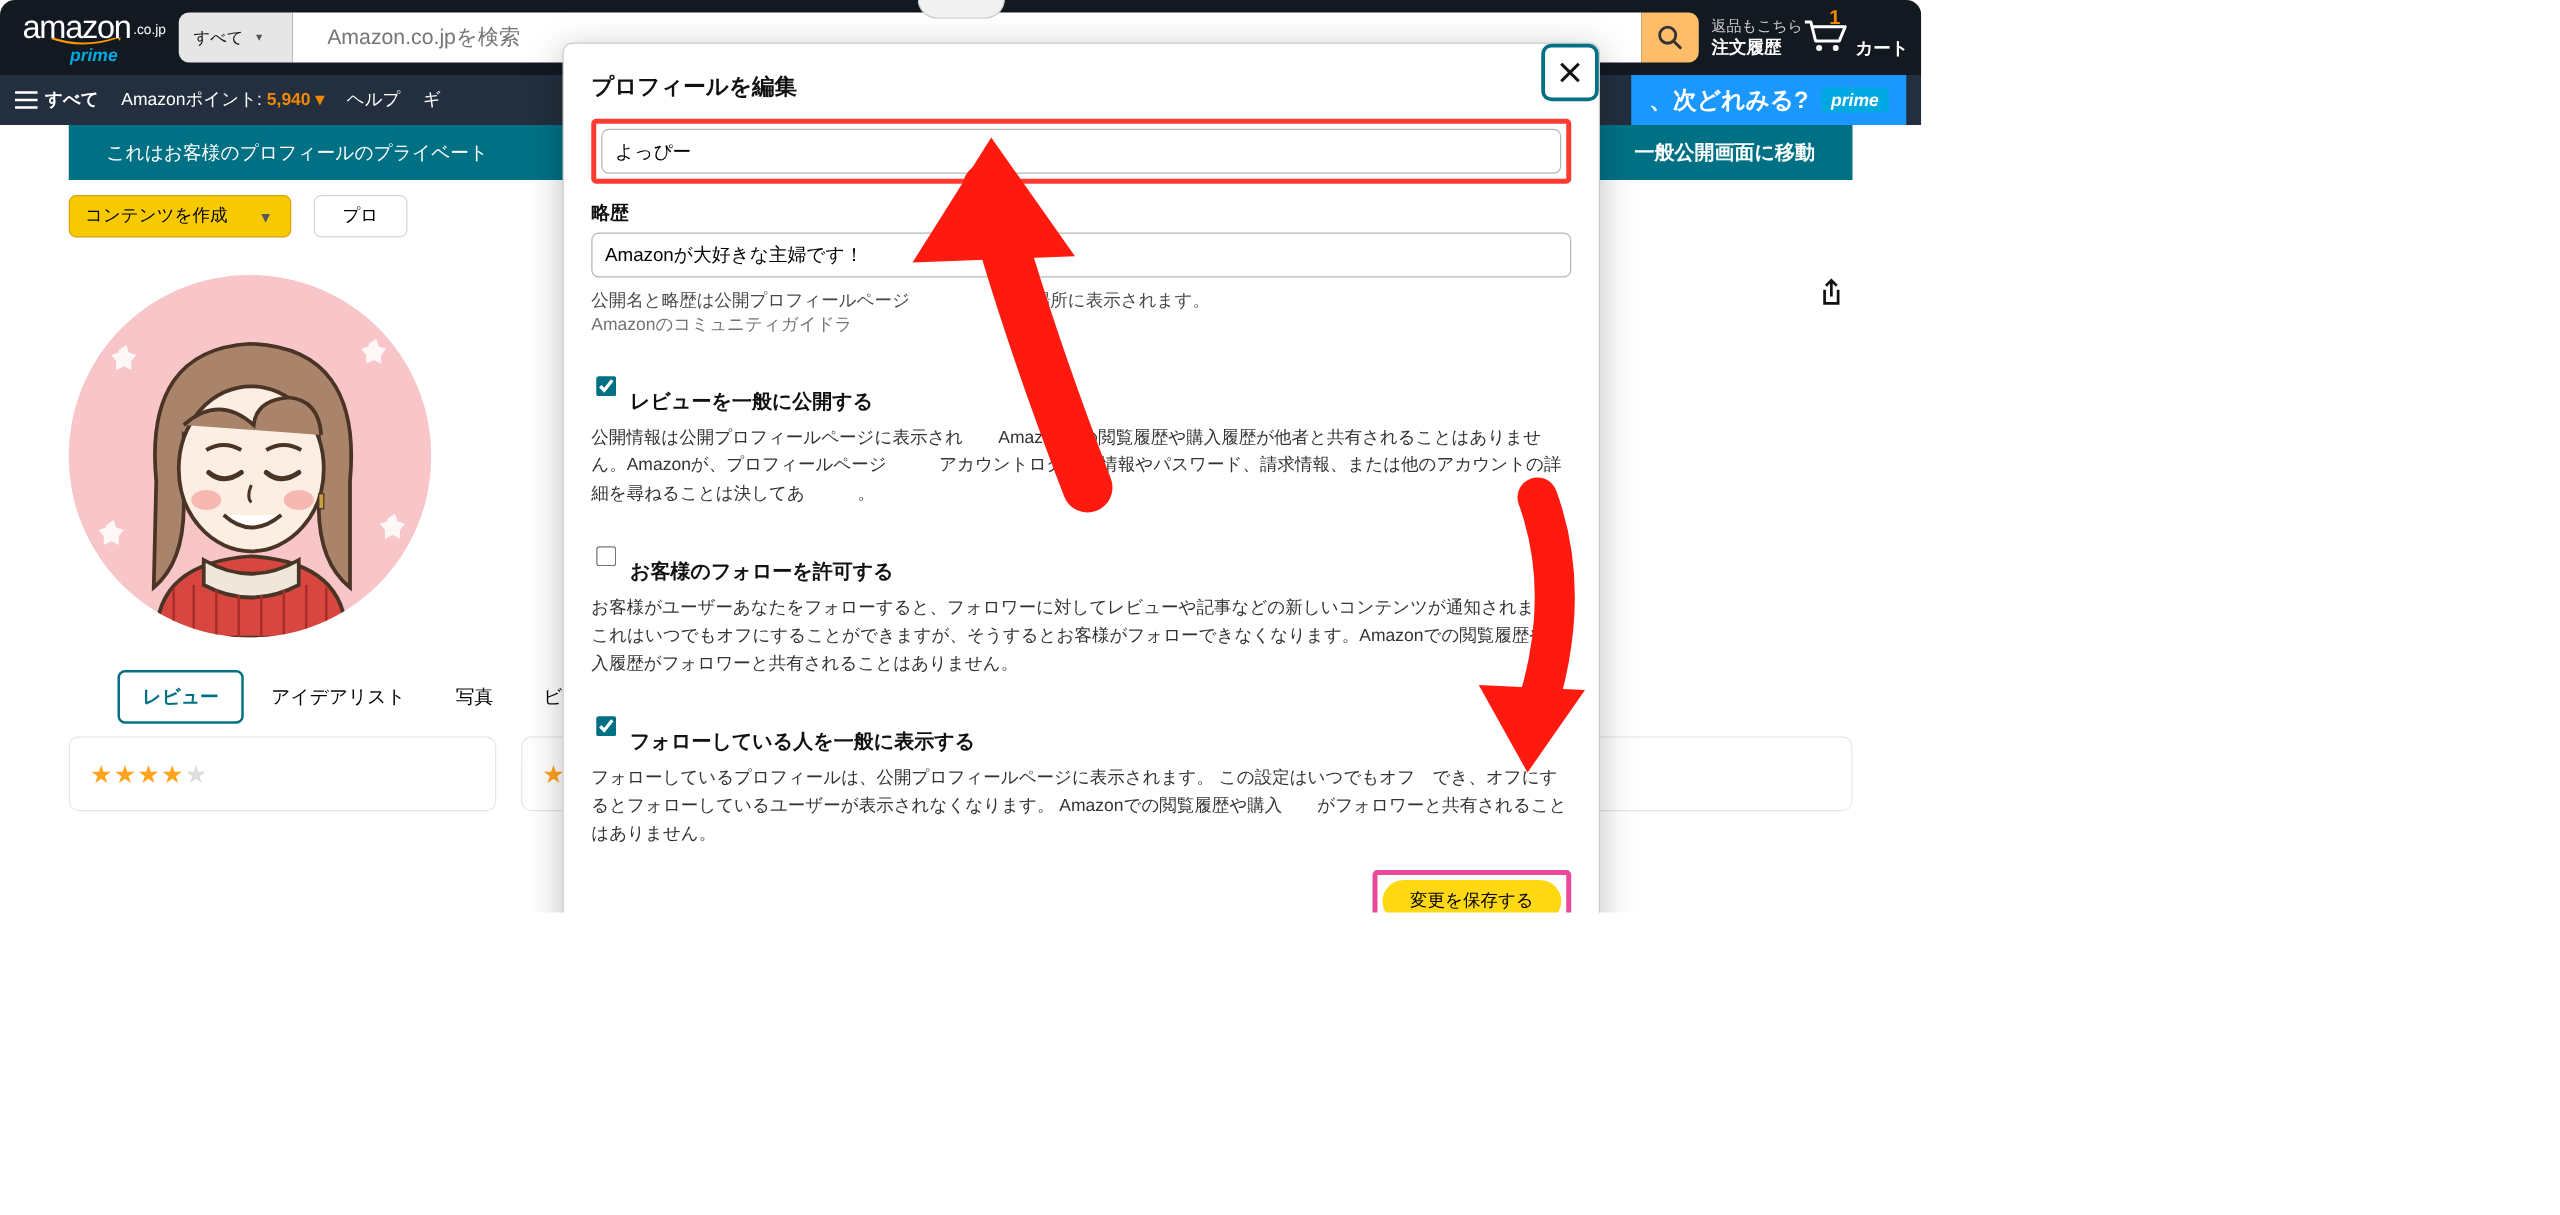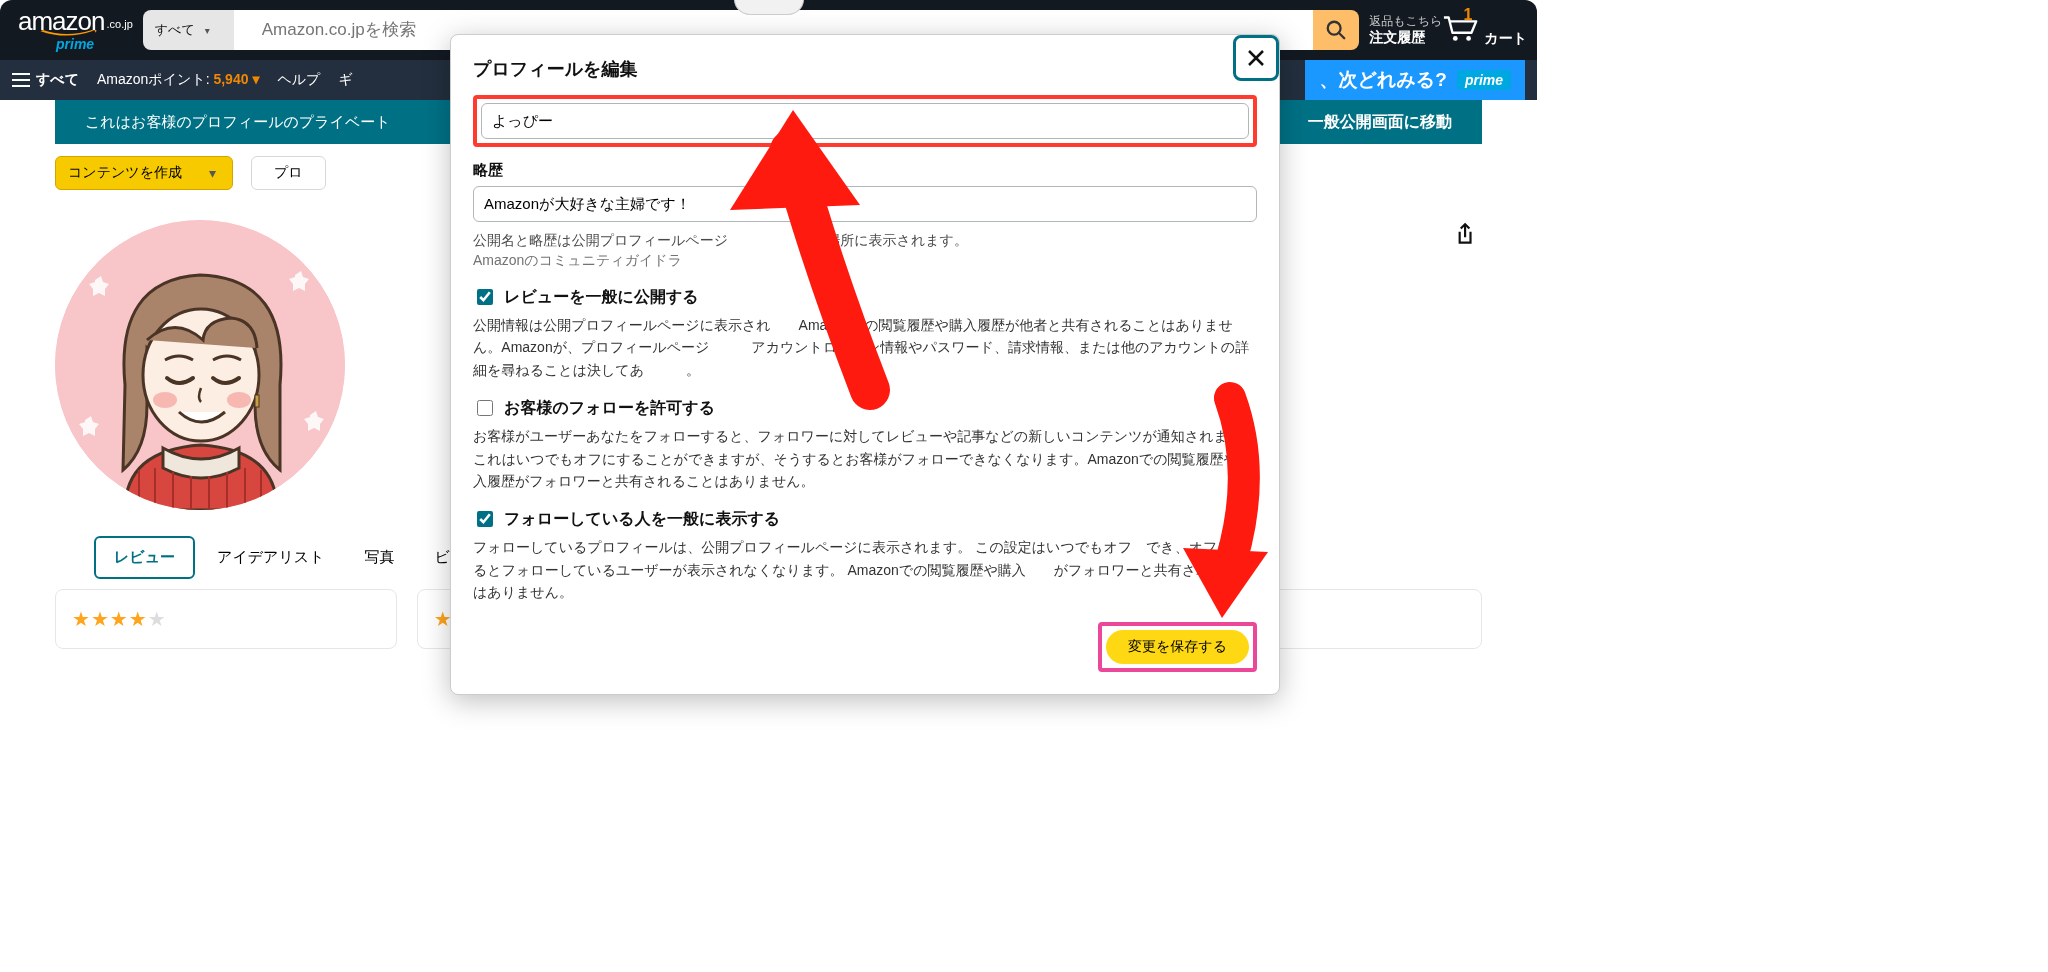--- a/index.html
+++ b/index.html
@@ -59,21 +59,21 @@
   .modal{position:absolute;left:450px;top:34px;width:830px;background:#fff;border:1px solid #ccc;border-radius:8px;box-shadow:0 6px 28px rgba(0,0,0,.25);padding:22px 22px 22px 22px;z-index:60;}
   .modal-title{font-size:18px;font-weight:700;margin-bottom:14px;}
   .modal-close{position:absolute;right:0px;top:0px;width:46px;height:46px;border:3px solid #007185;border-radius:8px;display:flex;align-items:center;justify-content:center;font-size:22px;background:#fff;}
   .field-box{border:1px solid #b0b7bb;border-radius:6px;height:36px;width:100%;padding:0 10px;font-size:15px;}
   .name-wrap{padding:4px;border:4px solid #ff3b30;border-radius:4px;margin-bottom:14px;}
   .section-label{font-size:15px;font-weight:700;margin:8px 0 6px;}
   .helper{font-size:14px;color:#4a4a4a;margin-top:8px;line-height:1.5;}
   .link{color:#737373;font-size:14px;}
   .check-row{display:flex;align-items:center;gap:8px;margin-top:16px;}
   .check-row input{width:16px;height:16px;accent-color:#007185;}
-  .check-row .lbl{font-size:16px;font-weight:700;}
+  .check-row .lbl{font-size:16px;font-weight:700;margin-top:26px;}
   .desc{font-size:14px;color:#333;line-height:1.6;margin-top:6px;}
   .save-wrap{display:flex;justify-content:flex-end;margin-top:18px;}
   .save-outline{border:4px solid #ec4899;padding:4px;border-radius:4px;}
   .save-btn{background:#ffd814;border:none;border-radius:20px;height:34px;padding:0 22px;font-size:14px;font-weight:500;}
   
   .annotation-svg{position:absolute;inset:0;z-index:70;pointer-events:none;}
   
   .notch{position:absolute;top:-1px;left:50%;transform:translateX(-50%);width:70px;height:16px;background:#f1f1f1;border:1px solid #ccc;border-top:none;border-radius:0 0 34px 34px;z-index:80;}
 </style>
 </head>

